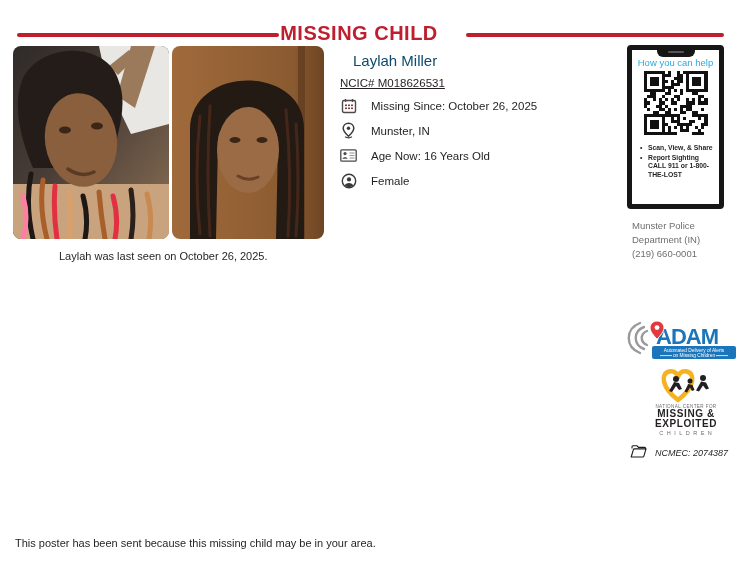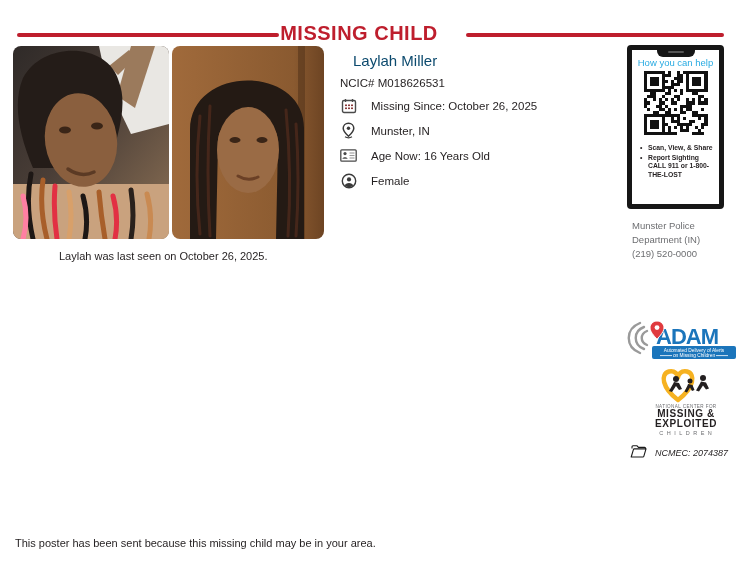--- a/index.html
+++ b/index.html
@@ -15,21 +15,21 @@
            font-size:20px; font-weight:bold; color:#BE1E2D; letter-spacing:0.5px; white-space:nowrap; }
 
   
   .photo { position:absolute; top:46px; height:193px; border-radius:8px; overflow:hidden; }
   .photo.left  { left:13px;  width:156px; }
   .photo.right { left:172px; width:152px; }
   .photo svg { display:block; width:100%; height:100%; }
 
   
   .name { position:absolute; left:340px; top:52px; font-size:15px; color:#0c4a6e;margin-left:13px; }
-  .ncic { position:absolute; left:340px; top:77px; font-size:11.5px; color:#231F20; }
+  .ncic { position:absolute; left:340px; top:77px; font-size:11.5px; color:#231F20;text-decoration:underline; }
   .details { position:absolute; left:340px; top:93px; display:flex; flex-direction:column; }
   .detail-row { display:flex; align-items:center; height:25px; }
   .detail-row .dicon { width:17px; height:17px; display:flex; align-items:center; justify-content:center; }
   .detail-row .dtext { margin-left:14px; font-size:11.5px; color:#231F20; }
 
   .caption { position:absolute; left:15px; top:250px; font-size:11px; color:#231F20;padding-left:44px; }
   .footer  { position:absolute; left:15px; top:537px; font-size:11px; color:#231F20; }
 
   
   .phone { position:absolute; left:627px; top:45px; width:97px; height:164px;
@@ -643,21 +643,21 @@
       </div>
     <ul class="phone-bullets">
       <li>Scan, View, &amp; Share</li>
       <li>Report Sighting CALL 911 or 1-800-THE-LOST</li>
     </ul>
   </div>
 
   <div class="contact">
     <div>Munster Police</div>
     <div>Department (IN)</div>
-    <div>(219) 520-0000</div>
+    <div>(219) 660-0001</div>
   </div>
 
   <div class="adam">
     <svg viewBox="0 0 114 42">
       <g fill="none" stroke="#9a9a9a" stroke-width="2.4" stroke-linecap="round">
         <path d="M20 8 C9 12 9 26 20 30"></path>
         <path d="M16 4 C1 10 1 28 16 34"></path>
         <path d="M23 12 C16 15 16 23 23 26"></path>
       </g>
       <text x="32" y="25" font-family="Liberation Sans, sans-serif" font-size="22" font-weight="bold" fill="#1B75BB" letter-spacing="-1">ADAM</text>

